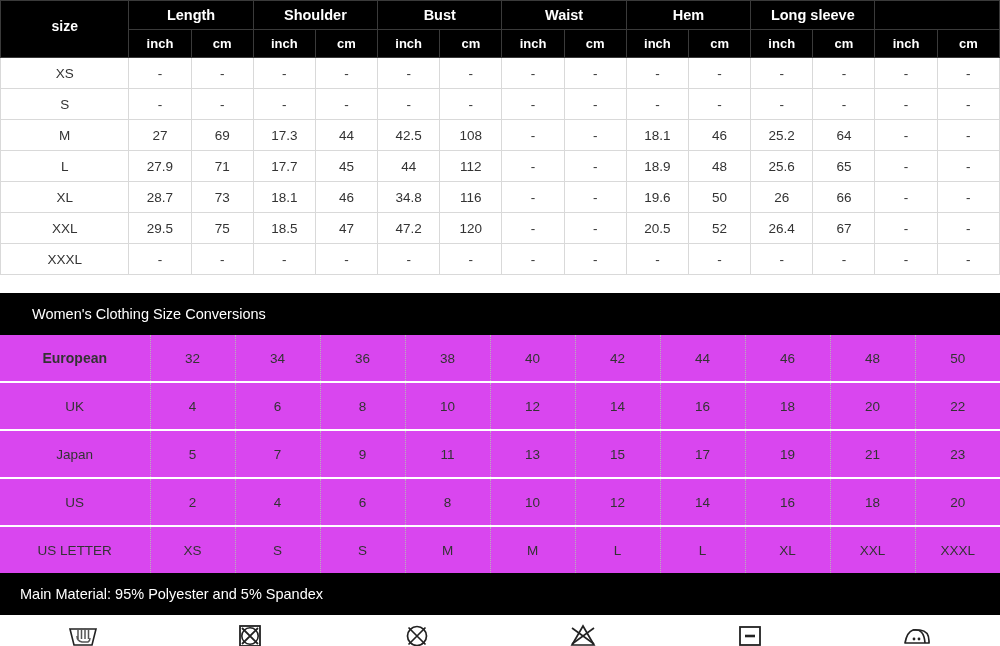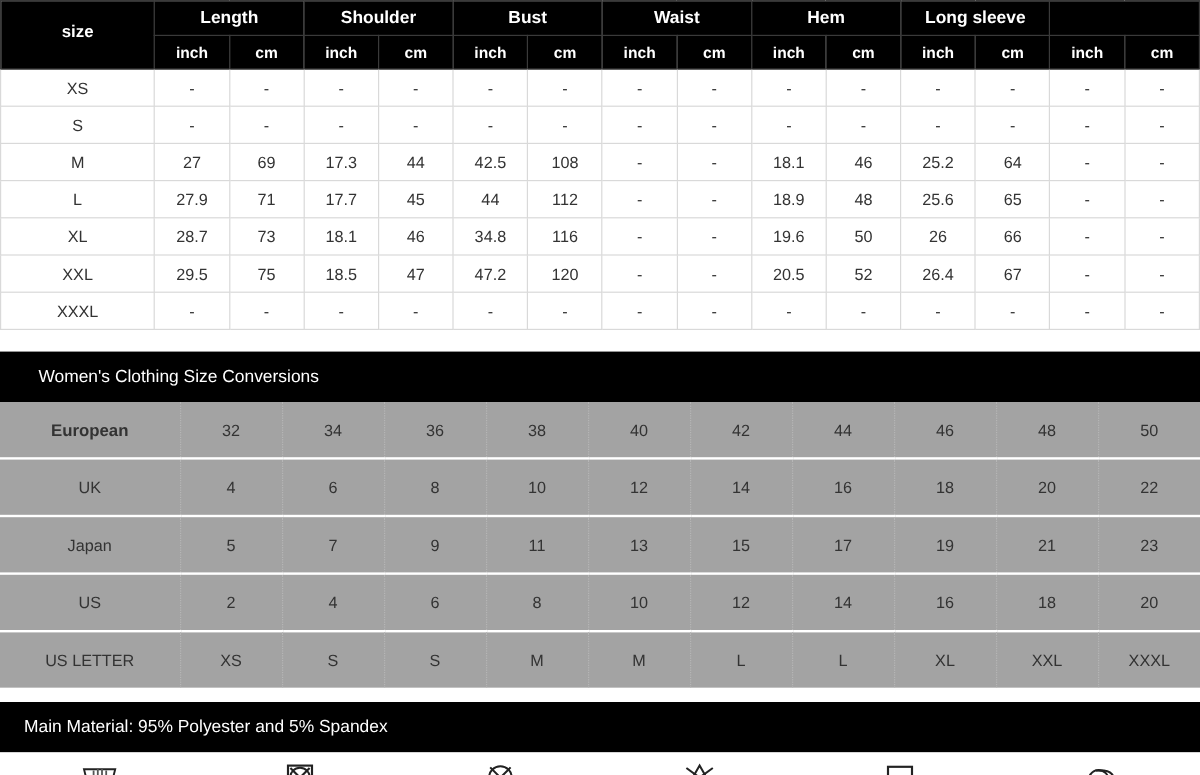--- a/index.html
+++ b/index.html
@@ -88,21 +88,21 @@
     line-height: 42px;
     padding-left: 32px;
     box-sizing: border-box;
   }
   .conv-table {
     width: 1000px;
     border-collapse: collapse;
     table-layout: fixed;
   }
   .conv-table tr {
-    background: #a3a3a3;
+    background: #d946ef;
   }
   .conv-table td {
     height: 44px;
     text-align: center;
     vertical-align: middle;
     font-size: 13.5px;
     color: #333;
     border-bottom: 2px solid #ffffff;
     border-left: 1px dotted #b6b6b6;
   }
@@ -122,21 +122,20 @@
   
   .material-bar {
     background: #000000;
     color: #ffffff;
     font-size: 14.5px;
     height: 42px;
     line-height: 42px;
     padding-left: 20px;
     box-sizing: border-box;
     width: 1000px;
-    margin-top: 12px;
   }
 
   
   .care-row {
     display: flex;
     width: 1000px;
     height: 64px;
     background: #ffffff;
     align-items: flex-start;
     padding-top: 6px;

